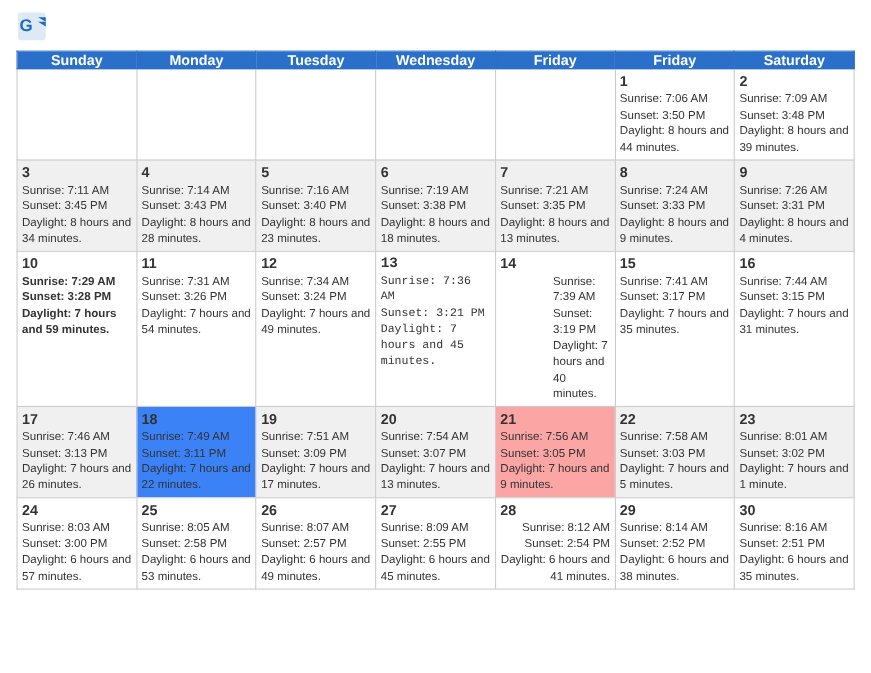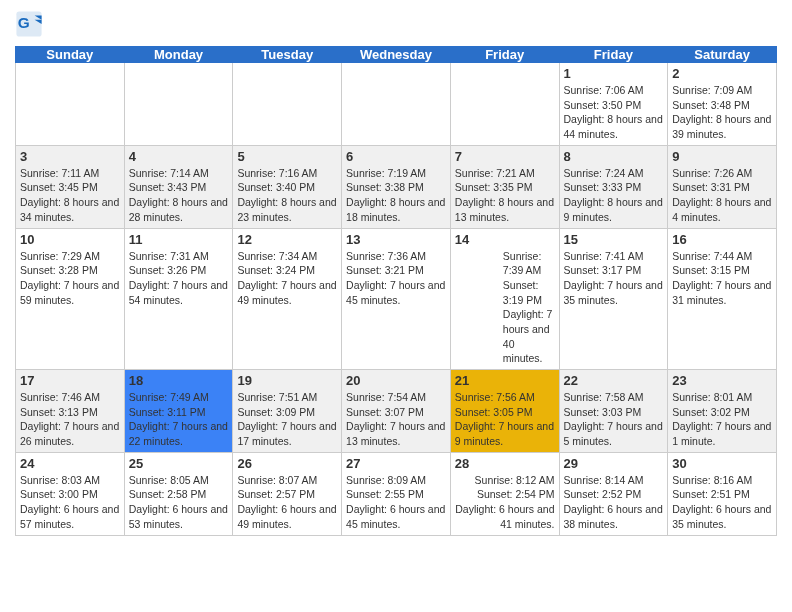--- a/index.html
+++ b/index.html
@@ -119,37 +119,37 @@
           <td style="background: rgb(240, 240, 240);">
             <span class="day-num">9</span>
             <div class="day-info" style="white-space: pre-line;">Sunrise: 7:26 AM
 Sunset: 3:31 PM
 Daylight: 8 hours and 4 minutes.</div>
           </td>
         </tr>
         <tr>
           <td style="background: rgb(255, 255, 255);">
             <span class="day-num">10</span>
-            <div class="day-info" style="white-space: pre-line;">Sunrise: 7:29 AM
+            <div class="day-info" style="white-space: pre-line; font-weight: bold;">Sunrise: 7:29 AM
 Sunset: 3:28 PM
 Daylight: 7 hours and 59 minutes.</div>
           </td>
           <td style="background: rgb(255, 255, 255);">
             <span class="day-num">11</span>
             <div class="day-info" style="white-space: pre-line;">Sunrise: 7:31 AM
 Sunset: 3:26 PM
 Daylight: 7 hours and 54 minutes.</div>
           </td>
           <td style="background: rgb(255, 255, 255);">
             <span class="day-num">12</span>
             <div class="day-info" style="white-space: pre-line;">Sunrise: 7:34 AM
 Sunset: 3:24 PM
 Daylight: 7 hours and 49 minutes.</div>
           </td>
-          <td style="background: rgb(255, 255, 255);">
+          <td style="background: rgb(255, 255, 255); font-family: Liberation Mono, monospace;">
             <span class="day-num">13</span>
             <div class="day-info" style="white-space: pre-line;">Sunrise: 7:36 AM
 Sunset: 3:21 PM
 Daylight: 7 hours and 45 minutes.</div>
           </td>
           <td style="background: rgb(255, 255, 255);">
             <span class="day-num">14</span>
             <div class="day-info" style="white-space: pre-line; margin-left: 48px;">Sunrise: 7:39 AM
 Sunset: 3:19 PM
 Daylight: 7 hours and 40 minutes.</div>
@@ -185,21 +185,21 @@
             <div class="day-info" style="white-space: pre-line;">Sunrise: 7:51 AM
 Sunset: 3:09 PM
 Daylight: 7 hours and 17 minutes.</div>
           </td>
           <td style="background: rgb(240, 240, 240);">
             <span class="day-num">20</span>
             <div class="day-info" style="white-space: pre-line;">Sunrise: 7:54 AM
 Sunset: 3:07 PM
 Daylight: 7 hours and 13 minutes.</div>
           </td>
-          <td style="background: #eab308; margin-left: 36px;">
+          <td style="background: #fca5a5; margin-left: 36px;">
             <span class="day-num">21</span>
             <div class="day-info" style="white-space: pre-line;">Sunrise: 7:56 AM
 Sunset: 3:05 PM
 Daylight: 7 hours and 9 minutes.</div>
           </td>
           <td style="background: rgb(240, 240, 240);">
             <span class="day-num">22</span>
             <div class="day-info" style="white-space: pre-line;">Sunrise: 7:58 AM
 Sunset: 3:03 PM
 Daylight: 7 hours and 5 minutes.</div>

